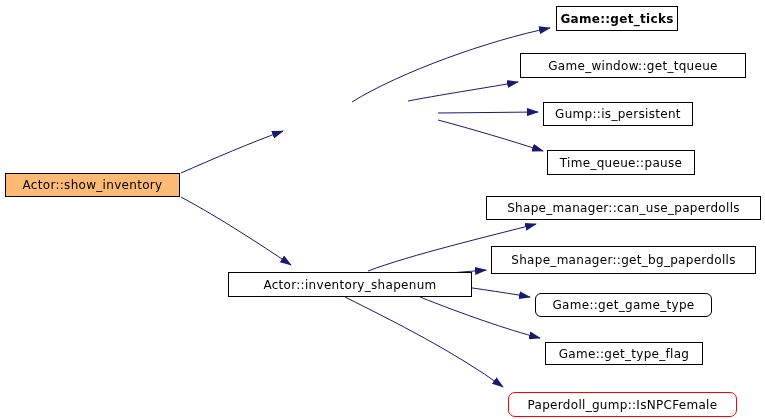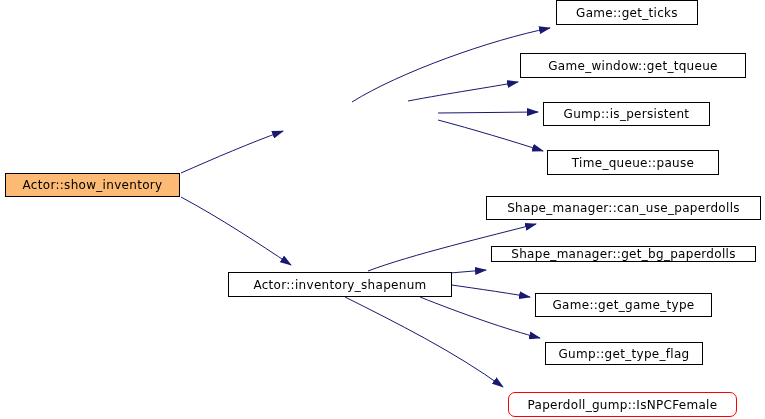--- a/index.html
+++ b/index.html
@@ -55,33 +55,33 @@
       <path marker-end="url(#arrow)" d="M 438,274 L 486,270"></path>
       <path marker-end="url(#arrow)" d="M 438,283 C 465,287 502,292 530,297"></path>
       <path marker-end="url(#arrow)" d="M 420,297 C 460,313 508,330 540,338"></path>
       <path marker-end="url(#arrow)" d="M 345,297 C 395,322 455,352 503,387"></path>
     </g>
   </svg>
 
   <div class="node highlight" style="left:5px;   top:173px; width:175px; height:24px;">Actor::show_inventory</div>
 
 
-  <div class="node" style="left:228px; top:272px; width:224px; height:25px;">Actor::inventory_shapenum</div>
+  <div class="node" style="left:228px; top:272px; width:244px; height:25px;">Actor::inventory_shapenum</div>
 
-  <div class="node" style="left:556px; top:0;   width:142px; height:25px;">Game::get_ticks</div>
+  <div class="node" style="left:556px; top:6px;   width:122px; height:25px;font-weight:bold;">Game::get_ticks</div>
 
   <div class="node" style="left:520px; top:53px;  width:226px; height:25px;">Game_window::get_tqueue</div>
 
-  <div class="node" style="left:543px; top:102px; width:167px; height:24px;">Gump::is_persistent</div>
+  <div class="node" style="left:543px; top:102px; width:150px; height:24px;">Gump::is_persistent</div>
 
-  <div class="node" style="left:547px; top:150px; width:172px; height:25px;">Time_queue::pause</div>
+  <div class="node" style="left:547px; top:150px; width:148px; height:25px;">Time_queue::pause</div>
 
   <div class="node" style="left:486px; top:196px; width:275px; height:24px;">Shape_manager::can_use_paperdolls</div>
 
-  <div class="node" style="left:491px; top:246px; width:265px; height:16px;">Shape_manager::get_bg_paperdolls</div>
+  <div class="node" style="left:491px; top:246px; width:265px; height:28px;">Shape_manager::get_bg_paperdolls</div>
 
-  <div class="node" style="left:535px; top:293px; width:177px; height:24px;">Game::get_game_type</div>
+  <div class="node" style="left:535px; top:293px; width:177px; height:24px;border-radius:6px;">Game::get_game_type</div>
 
-  <div class="node" style="left:545px; top:342px; width:158px; height:23px;">Gump::get_type_flag</div>
+  <div class="node" style="left:545px; top:342px; width:158px; height:23px;">Game::get_type_flag</div>
 
   <div class="node special" style="left:508px; top:392px; width:229px; height:25px;">Paperdoll_gump::IsNPCFemale</div>
 
 </div>
 
 </body></html>

